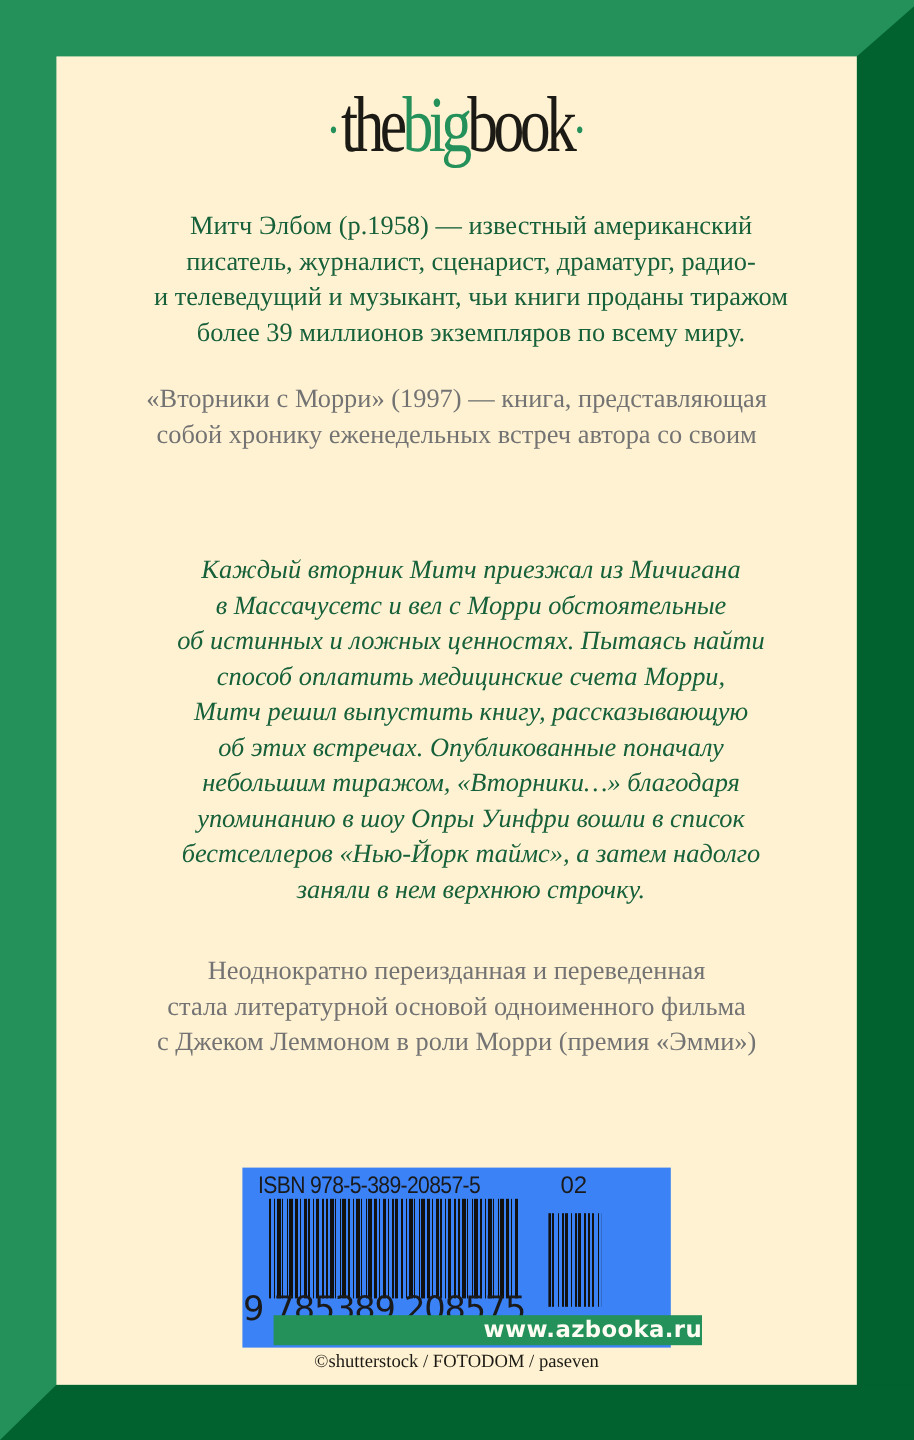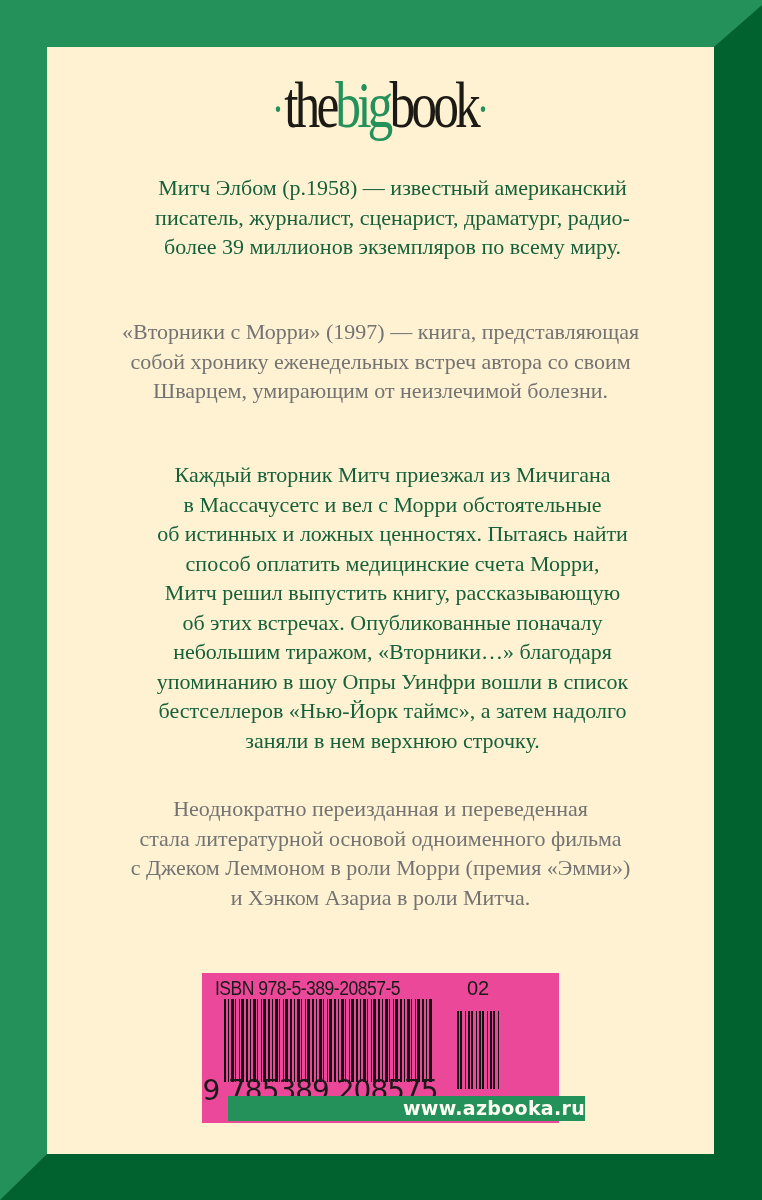--- a/index.html
+++ b/index.html
@@ -35,25 +35,25 @@
   .logo .green { color: #239159; }
   .text-block {
     position: absolute; left: 0; right: 0; text-align: center;
     font-size: 22px; line-height: 29.5px;
   }
   .text-block .line { display: block; white-space: nowrap; }
   .c-dark { color: #16603a; padding-left: 24px; }
   .c-light { color: #737373; }
   #p1 { top: 126px; }
   #p2 { top: 270px; }
-  #p3 { top: 413px; }
+  #p3 { top: 413px; font-style: italic; }
   #p4 { top: 747px; font-family: Liberation Serif, serif; }
   .barcode-box {
     position: absolute; left: 155px; top: 926px; width: 357px; height: 150px;
-    background: #ec4899;
+    background: #3b82f6;
   }
   .isbn-line {
     position: absolute; left: 13px; top: 2px;
     font-family: "Liberation Sans", "DejaVu Sans", sans-serif;
     font-size: 20px; line-height: 26px; color: #1a1a1a; letter-spacing: -0.6px;
     transform: scaleX(0.88); transform-origin: 0 50%;
     white-space: nowrap;
   }
   .addon-label {
     position: absolute; left: 265px; top: 2px;
@@ -99,51 +99,51 @@
 
 <div class="panel">
 
   <div class="logo">
     <span class="dot">·</span><span class="dark">the</span><span class="green">big</span><span class="dark">book</span><span class="dot">·</span>
   </div>
 
   <div id="p1" class="text-block c-dark">
     <span class="line">Митч Элбом (р.1958) — известный американский</span>
     <span class="line">писатель, журналист, сценарист, драматург, радио-</span>
+    <span class="line">и телеведущий и музыкант, чьи книги проданы тиражом</span>
     <span class="line">более 39 миллионов экземпляров по всему миру.</span>
   </div>
 
   <div id="p2" class="text-block c-light">
     <span class="line">«Вторники с Морри» (1997) — книга, представляющая</span>
     <span class="line">собой хронику еженедельных встреч автора со своим</span>
-    <span class="line">Шварцем, умирающим от неизлечимой болезни.</span>
   </div>
 
   <div id="p3" class="text-block c-dark">
     <span class="line">Каждый вторник Митч приезжал из Мичигана</span>
     <span class="line">в Массачусетс и вел с Морри обстоятельные</span>
     <span class="line">об истинных и ложных ценностях. Пытаясь найти</span>
     <span class="line">способ оплатить медицинские счета Морри,</span>
     <span class="line">Митч решил выпустить книгу, рассказывающую</span>
     <span class="line">об этих встречах. Опубликованные поначалу</span>
     <span class="line">небольшим тиражом, «Вторники…» благодаря</span>
     <span class="line">упоминанию в шоу Опры Уинфри вошли в список</span>
     <span class="line">бестселлеров «Нью-Йорк таймс», а затем надолго</span>
     <span class="line">заняли в нем верхнюю строчку.</span>
   </div>
 
   <div id="p4" class="text-block c-light">
     <span class="line">Неоднократно переизданная и переведенная</span>
     <span class="line">стала литературной основой одноименного фильма</span>
     <span class="line">с Джеком Леммоном в роли Морри (премия «Эмми»)</span>
-    <span class="line">и Хэнком Азариа в роли Митча.</span>
   </div>
 
   <div class="barcode-box">
     <div class="isbn-line">ISBN 978-5-389-20857-5</div>
     <div class="addon-label">02</div>
     <div class="bars"></div>
     <div class="bars-addon"></div>
     <div class="ean-digits"><span class="first">9</span><span>785389 208575</span></div>
     <div class="url-strip">www.azbooka.ru</div>
   </div>
 
+  <div class="credit">©shutterstock / FOTODOM / paseven</div>
 </div>
 
 </body></html>

